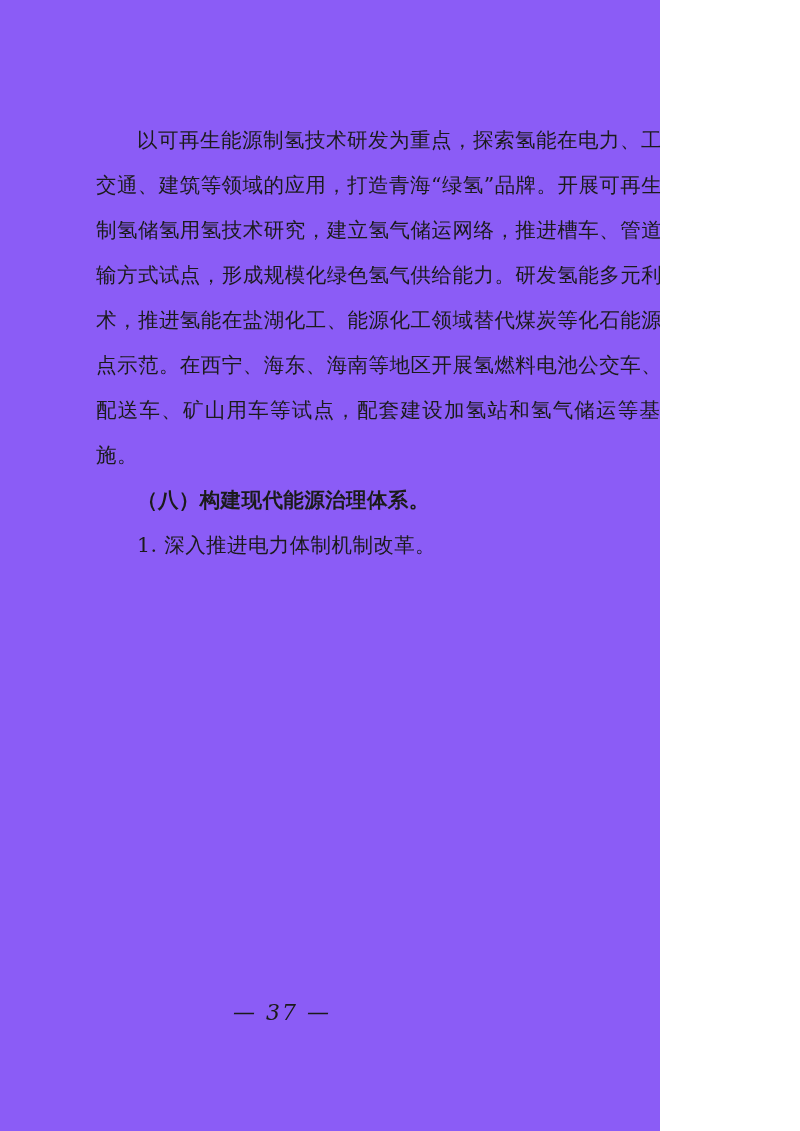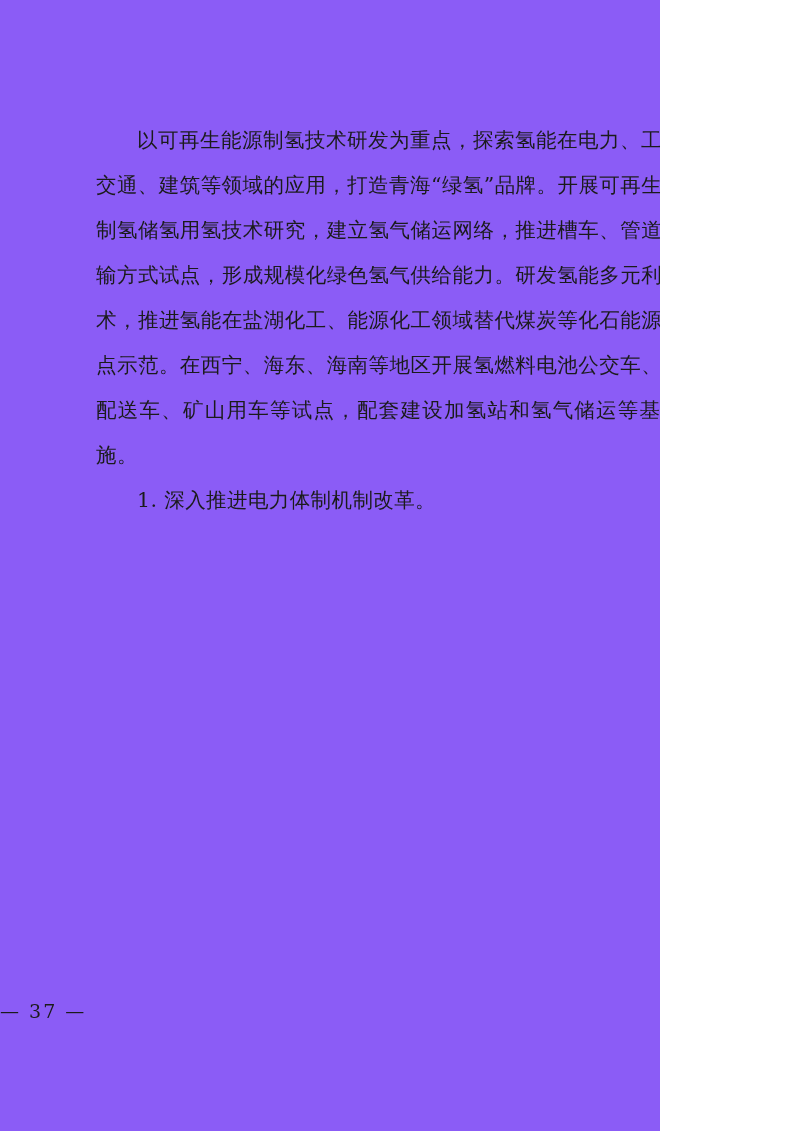--- a/index.html
+++ b/index.html
@@ -38,29 +38,31 @@
     text-indent: 41px;
   }
   .para.bold {
     font-weight: bold;
   }
   .page-number {
     position: absolute;
     left: 0;
     right: 96px;
     top: 1000px;
-    text-align: left;
+    text-align: center;
     font-family: "DejaVu Serif", serif;
-    font-size: 19px;
+    font-size: 22px;
     color: #1b1b1b;
     letter-spacing: 2px;
+    font-style: italic;
   }
 </style>
 </head>
 <body>
 
 <div class="page">
   <div class="doc-body">
     <p class="para indent">以可再生能源制氢技术研发为重点，探索氢能在电力、工业、交通、建筑等领域的应用，打造青海“绿氢”品牌。开展可再生能源制氢储氢用氢技术研究，建立氢气储运网络，推进槽车、管道等运输方式试点，形成规模化绿色氢气供给能力。研发氢能多元利用技术，推进氢能在盐湖化工、能源化工领域替代煤炭等化石能源的试点示范。在西宁、海东、海南等地区开展氢燃料电池公交车、物流配送车、矿山用车等试点，配套建设加氢站和氢气储运等基础设施。</p>
+    <p class="para indent bold">（八）构建现代能源治理体系。</p>
     <p class="para indent">1. 深入推进电力体制机制改革。</p>
   </div>
   <div class="page-number">—  37  —</div>
 </div>
 
 </body></html>

